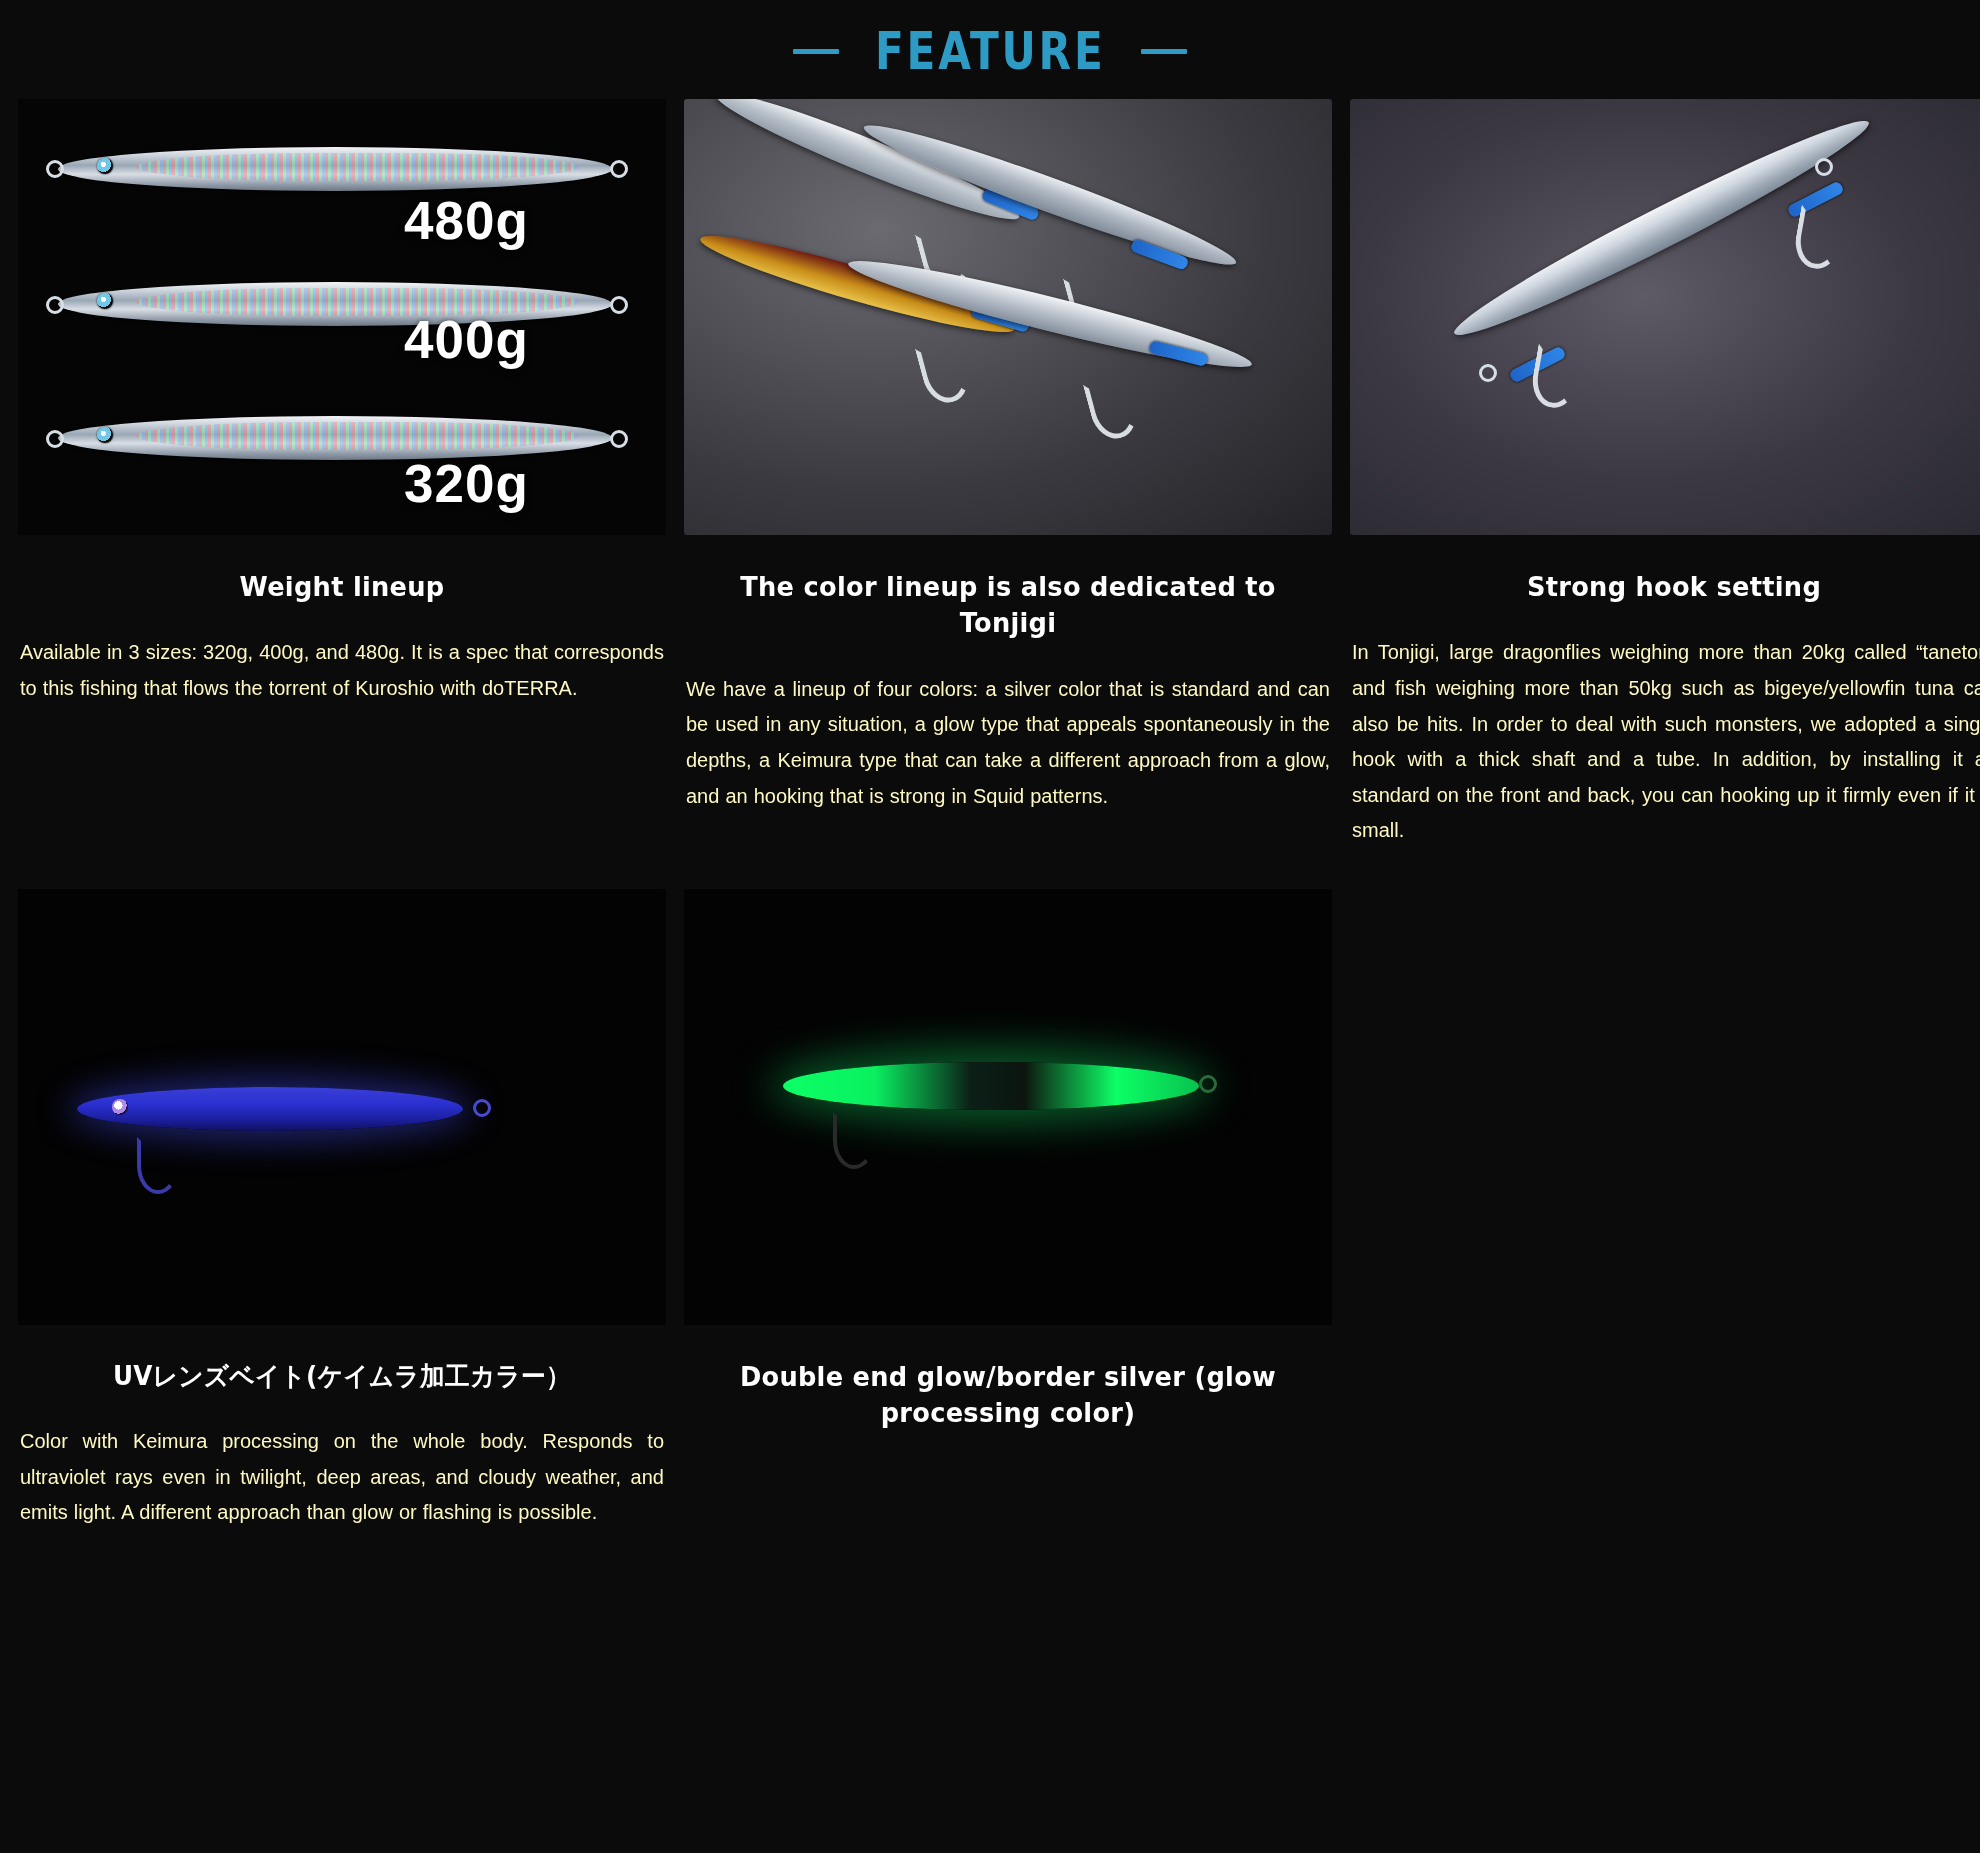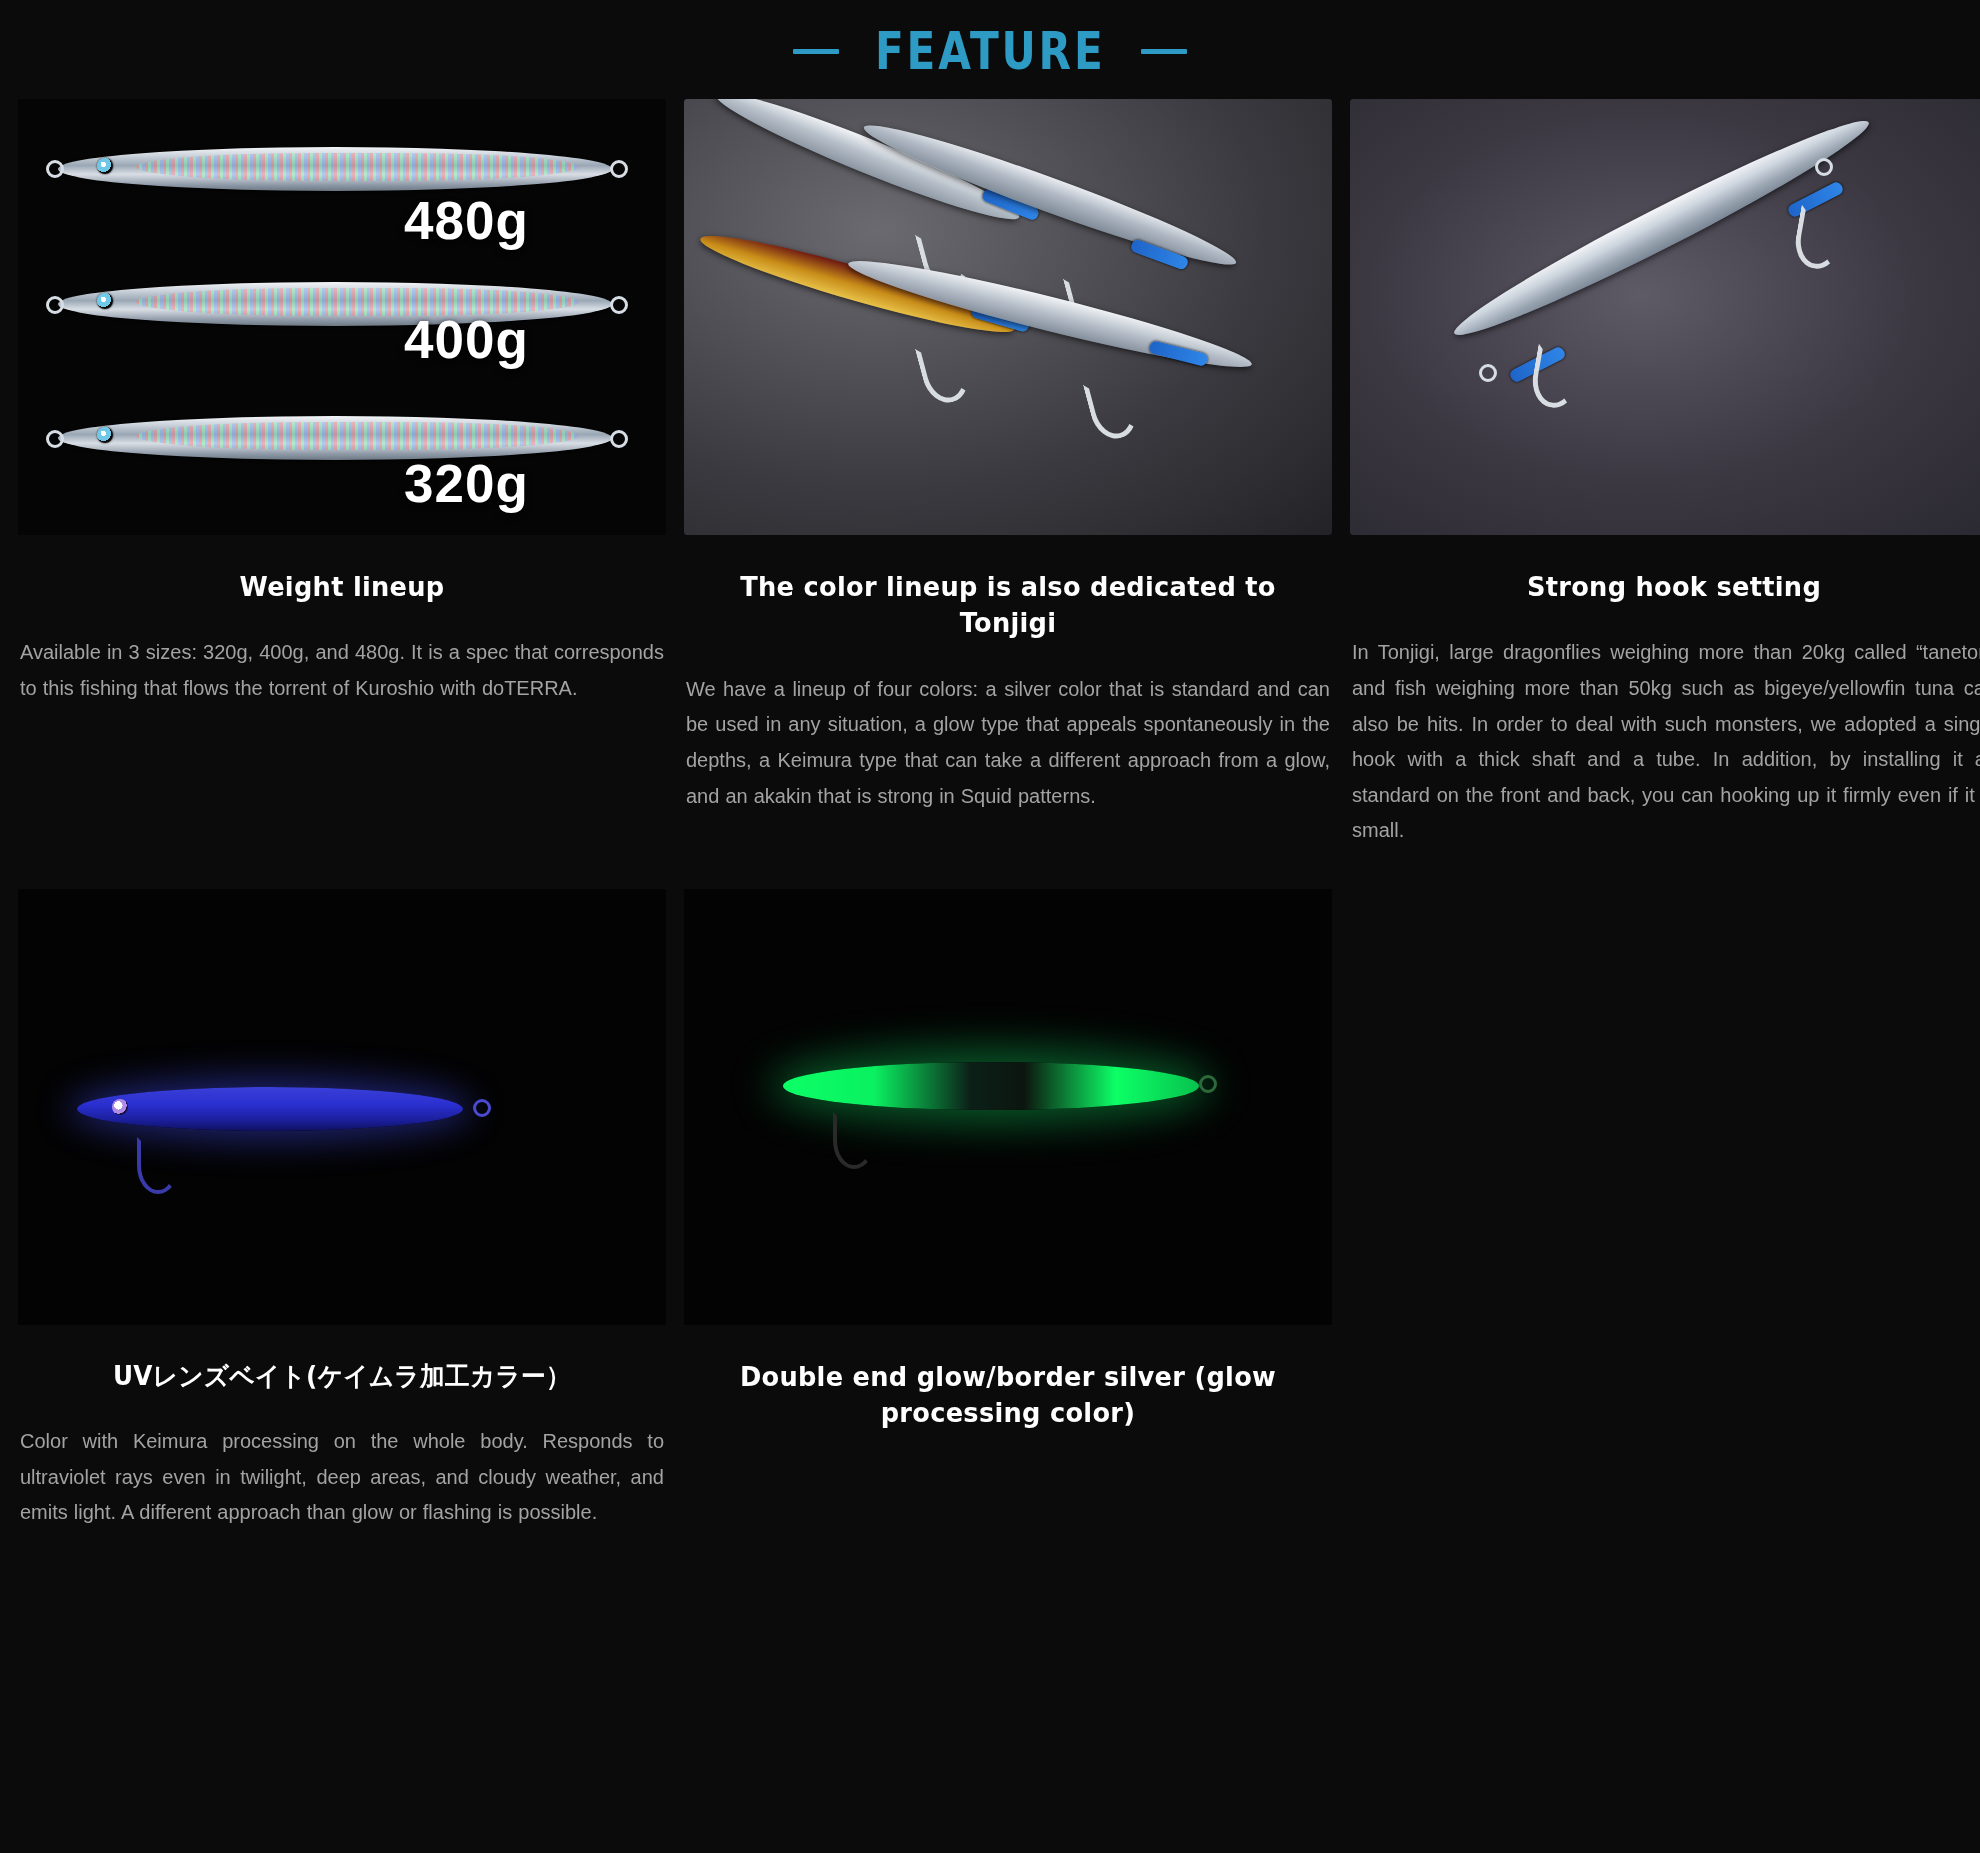--- a/index.html
+++ b/index.html
@@ -78,21 +78,21 @@
     line-height: 1.35;
     letter-spacing: 0.3px;
     transform: scaleX(0.95);
   }
   .card-title.jp { font-size: 26px; }
 
   .card-body {
     font-family: "Liberation Sans", sans-serif;
     font-size: 20px;
     line-height: 1.78;
-    color: #a3a3a3;
+    color: #fef9c3;
     text-align: justify;
     padding: 0 2px;
     word-spacing: 0.5px;
   }
 
   .row2 { margin-top: 40px; }
 
   
   .img-dark { background: #050505; width: 100%; height: 100%; position: relative; }
 
@@ -258,21 +258,21 @@
           <div class="diag-lure" style="left:10px; top:168px; width:327px; transform:rotate(16deg); background:linear-gradient(180deg,#6a1512,#c88d18 55%,#e8c24a);"></div>
           <div class="tube" style="left:287px; top:213px; transform:rotate(16deg);"></div>
           <div class="hook" style="left:238px; top:243px;"></div>
 
           <div class="diag-lure" style="left:158px; top:198px; width:416px; transform:rotate(14deg); background:linear-gradient(180deg,#f1f3f6,#b6bfc9 50%,#848e9b);"></div>
           <div class="tube" style="left:465px; top:248px; transform:rotate(14deg);"></div>
           <div class="hook" style="left:406px; top:279px;"></div>
         </div>
       </div>
       <div class="card-title">The color lineup is also dedicated to Tonjigi</div>
-      <div class="card-body">We have a lineup of four colors: a silver color that is standard and can be used in any situation, a glow type that appeals spontaneously in the depths, a Keimura type that can take a different approach from a glow, and an akakin that is strong in Squid patterns.</div>
+      <div class="card-body">We have a lineup of four colors: a silver color that is standard and can be used in any situation, a glow type that appeals spontaneously in the depths, a Keimura type that can take a different approach from a glow, and an hooking that is strong in Squid patterns.</div>
     </div>
 
     <div class="cell">
       <div class="thumb">
         <div class="img-purple">
           <div class="diag-lure" style="left:79px; top:109px; width:465px; height:40px; transform:rotate(-27deg); background:linear-gradient(180deg,#f4f6f9,#cdd5de 35%,#9aa5b2 70%,#7a8694);">
           </div>
           <div class="ring" style="left:465px; top:59px;"></div>
           <div class="ring" style="left:129px; top:265px;"></div>
           <div class="tube" style="left:436px; top:94px; transform:rotate(-27deg);"></div>

